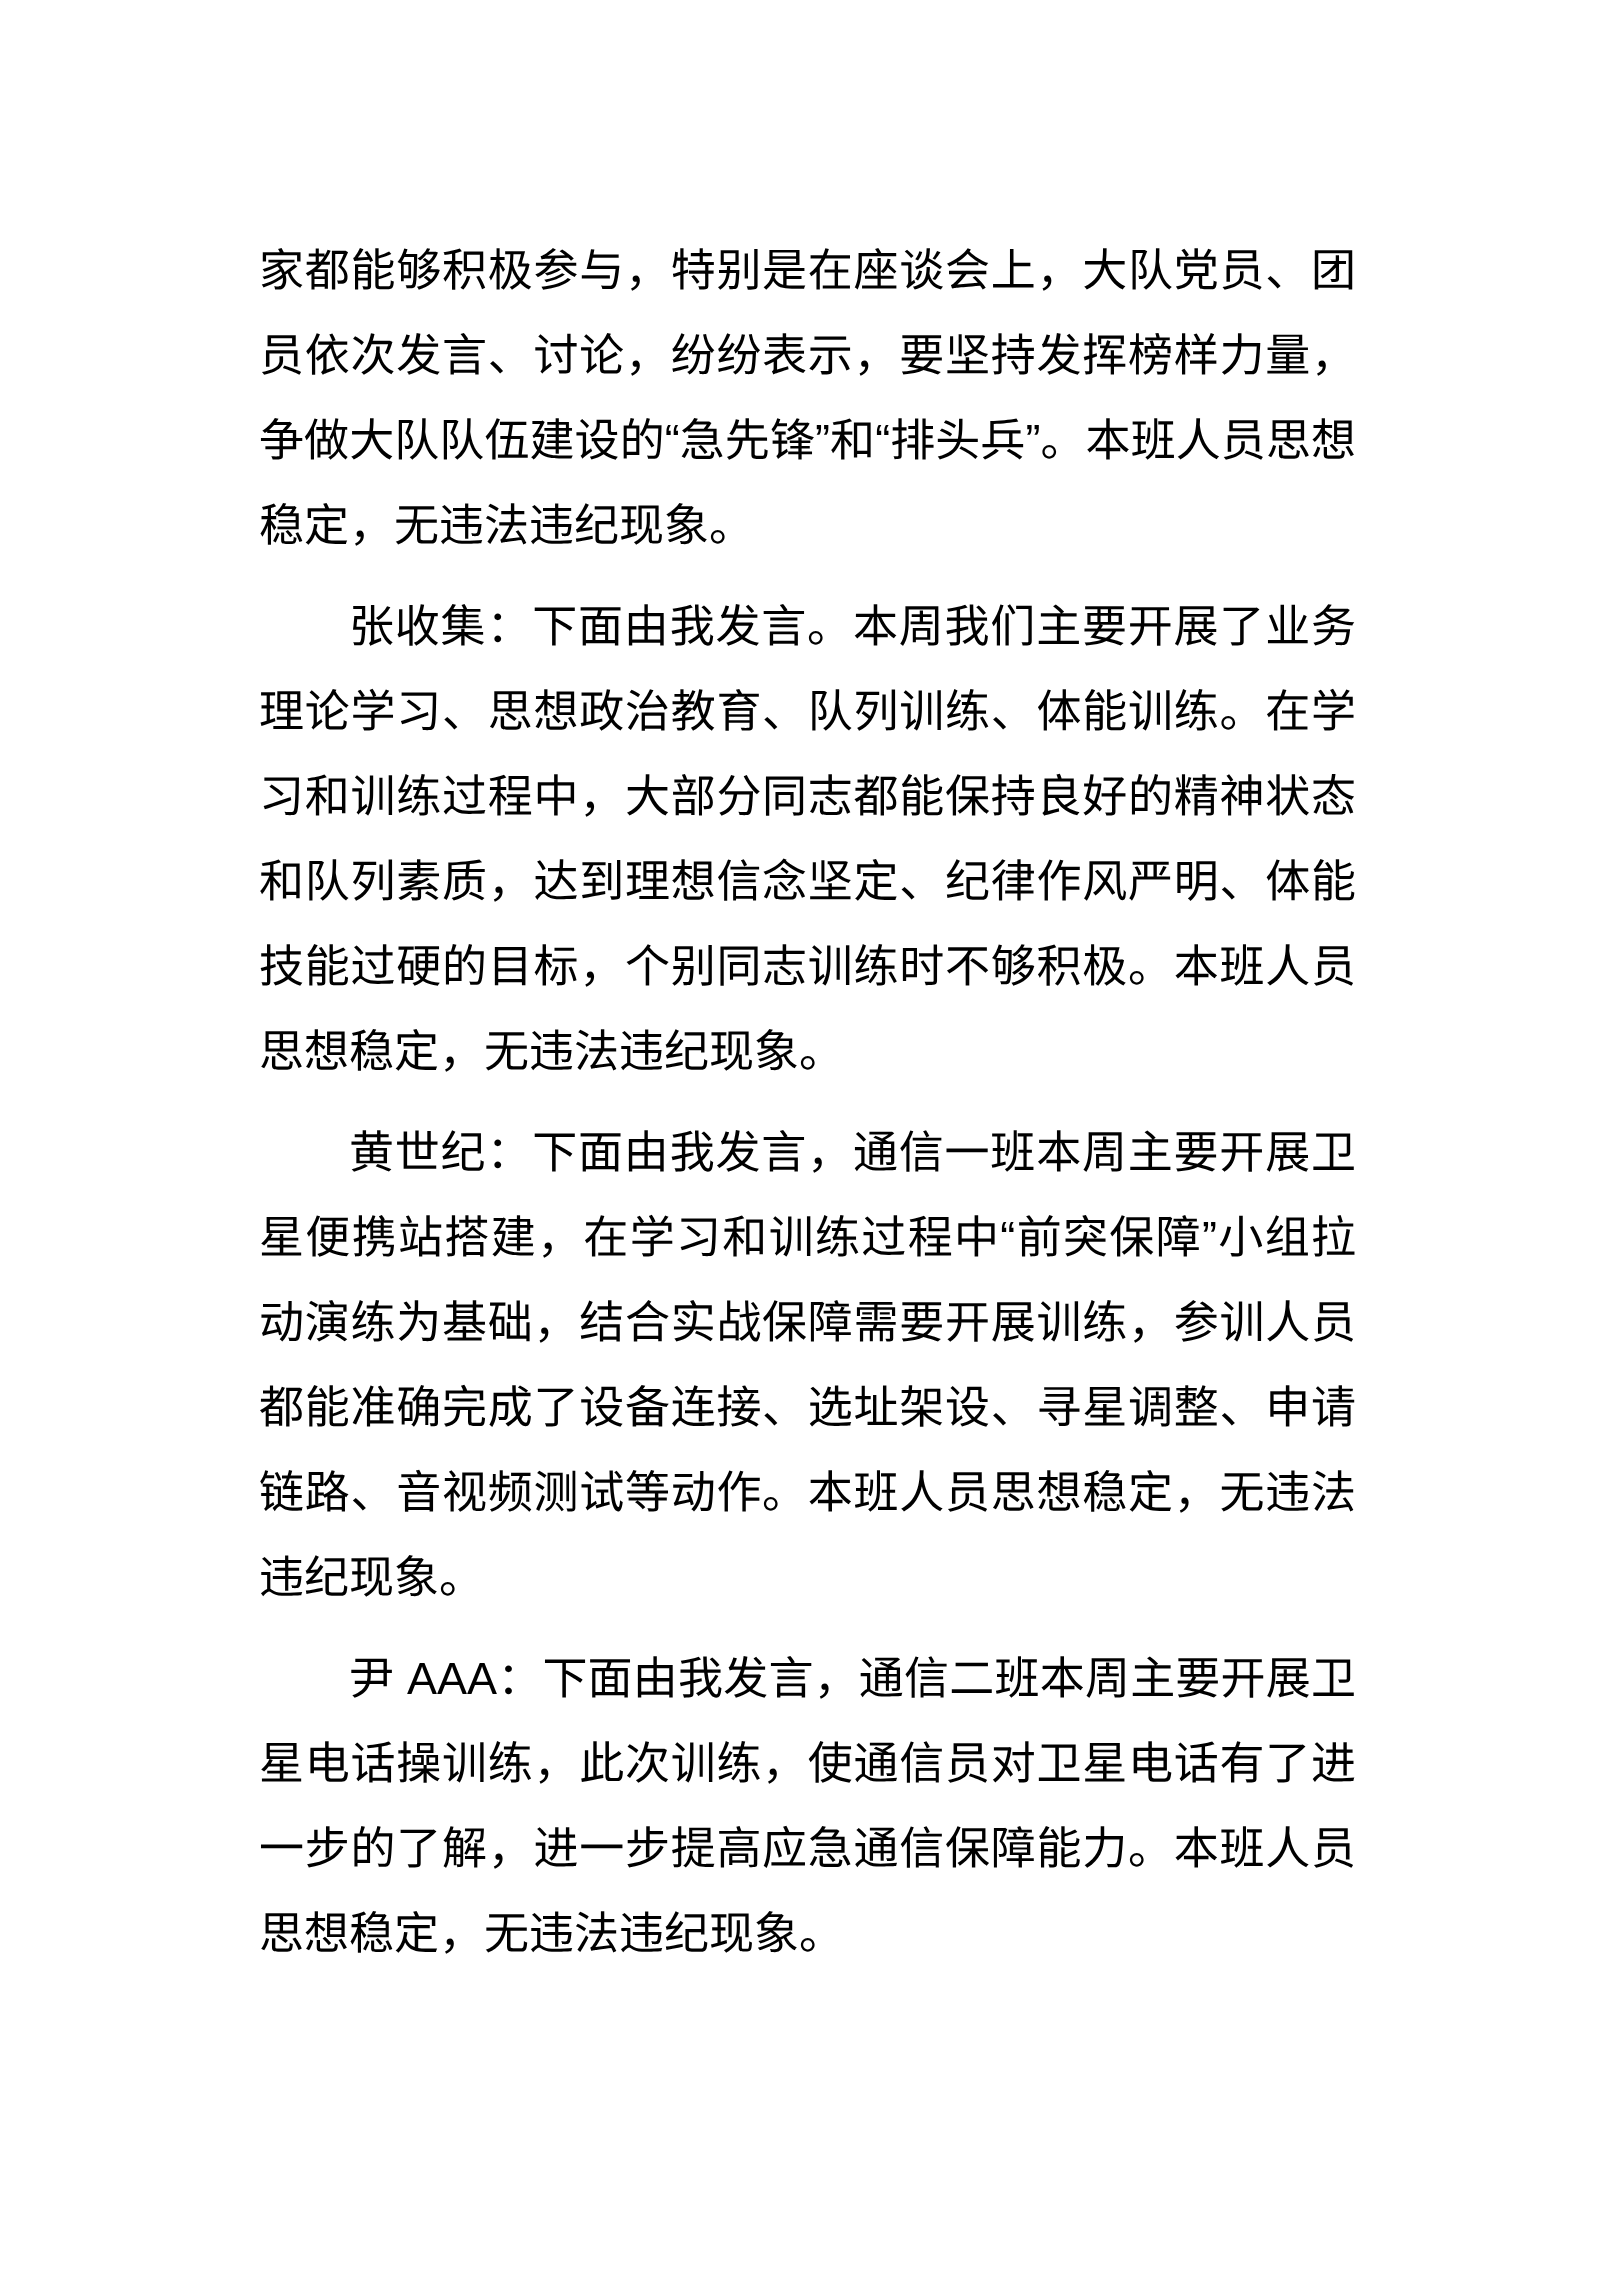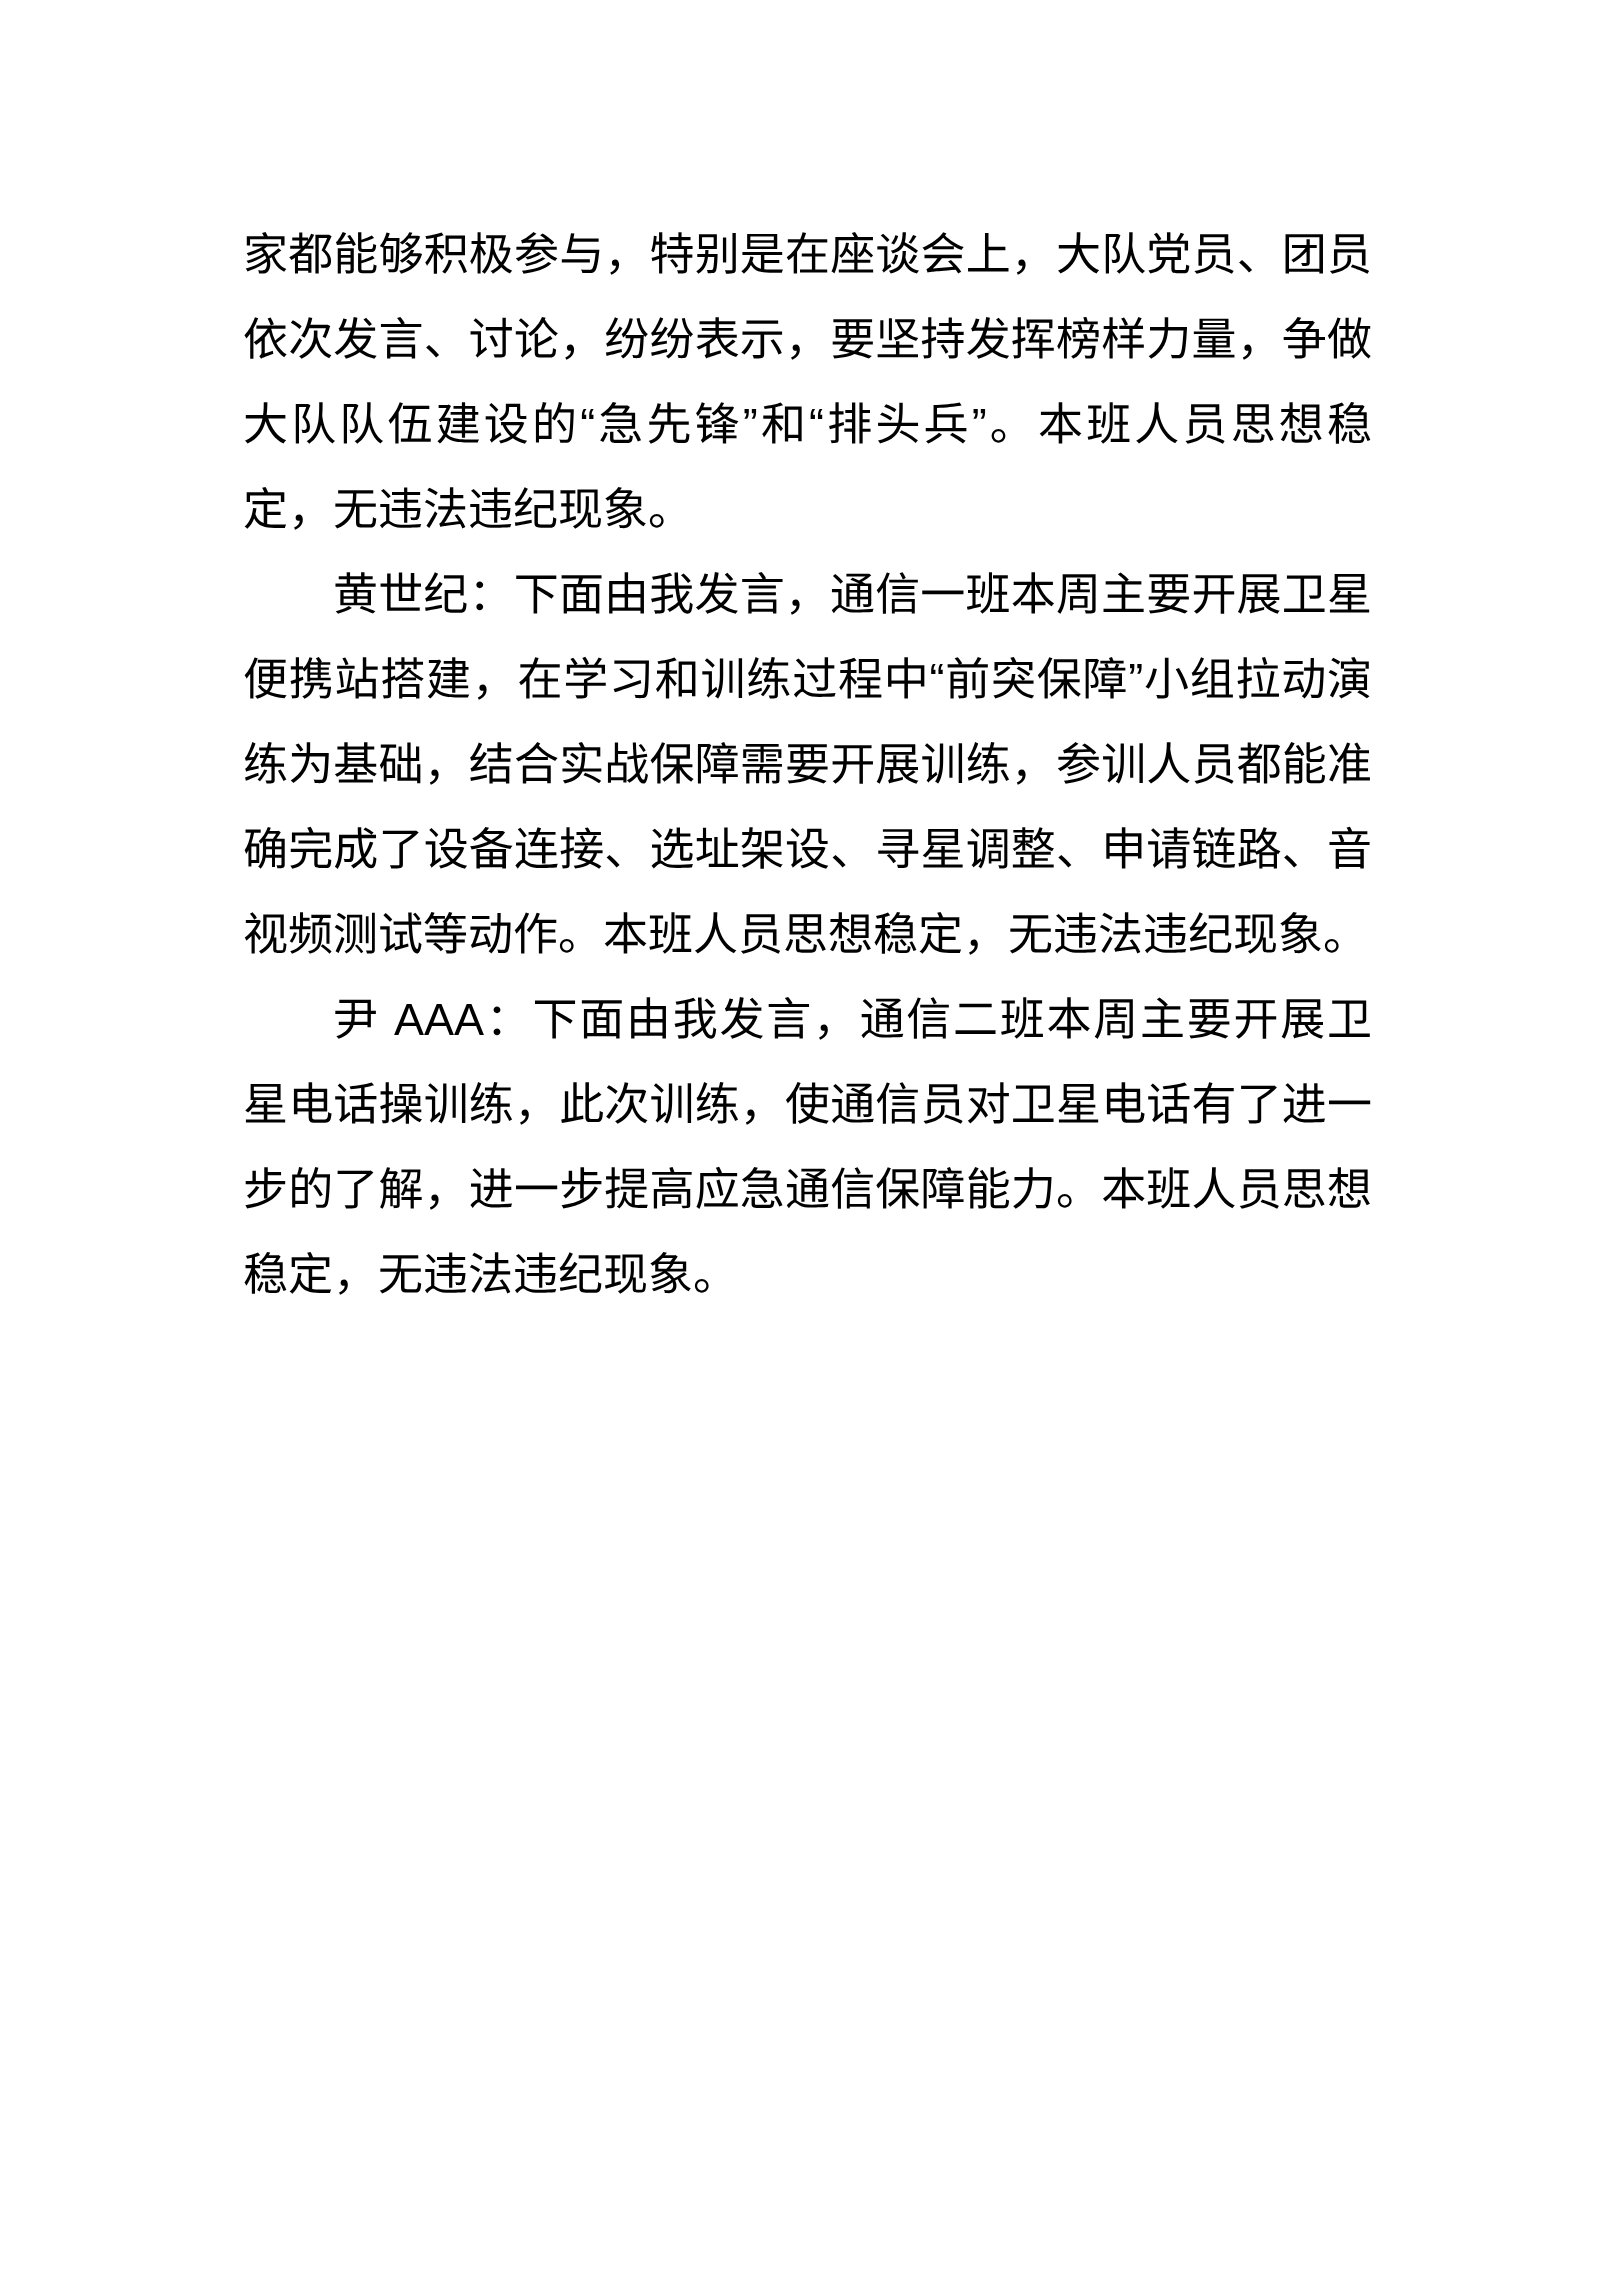--- a/index.html
+++ b/index.html
@@ -11,37 +11,38 @@
     position: relative;
     box-sizing: border-box;
     width: 1621px;
     height: 2293px;
     margin: 0 auto;
     background: #ffffff;
     overflow: hidden;
     padding: 212px 249px 0 243px;
   }
   .para {
-    margin: 0;
+    margin: 16px;
     padding: 0;
     font-family: "Liberation Sans", "DejaVu Sans", sans-serif;
     font-size: 45px;
     line-height: 85px;
     font-weight: 400;
     color: #000000;
     text-align: justify;
     letter-spacing: 0;
     word-break: normal;
     line-break: auto;
   }
   .para.indent {
     text-indent: 2em;
   }
 </style>
 </head>
 <body>
 
 <div class="page">
   <p class="para">家都能够积极参与，特别是在座谈会上，大队党员、团员依次发言、讨论，纷纷表示，要坚持发挥榜样力量，争做大队队伍建设的“急先锋”和“排头兵”。本班人员思想稳定，无违法违纪现象。</p>
+  <p class="para indent">张收集：下面由我发言。本周我们主要开展了业务理论学习、思想政治教育、队列训练、体能训练。在学习和训练过程中，大部分同志都能保持良好的精神状态和队列素质，达到理想信念坚定、纪律作风严明、体能技能过硬的目标，个别同志训练时不够积极。本班人员思想稳定，无违法违纪现象。</p>
   <p class="para indent">黄世纪：下面由我发言，通信一班本周主要开展卫星便携站搭建，在学习和训练过程中“前突保障”小组拉动演练为基础，结合实战保障需要开展训练，参训人员都能准确完成了设备连接、选址架设、寻星调整、申请链路、音视频测试等动作。本班人员思想稳定，无违法违纪现象。</p>
   <p class="para indent">尹 AAA：下面由我发言，通信二班本周主要开展卫星电话操训练，此次训练，使通信员对卫星电话有了进一步的了解，进一步提高应急通信保障能力。本班人员思想稳定，无违法违纪现象。</p>
 </div>
 
 
 </body></html>

